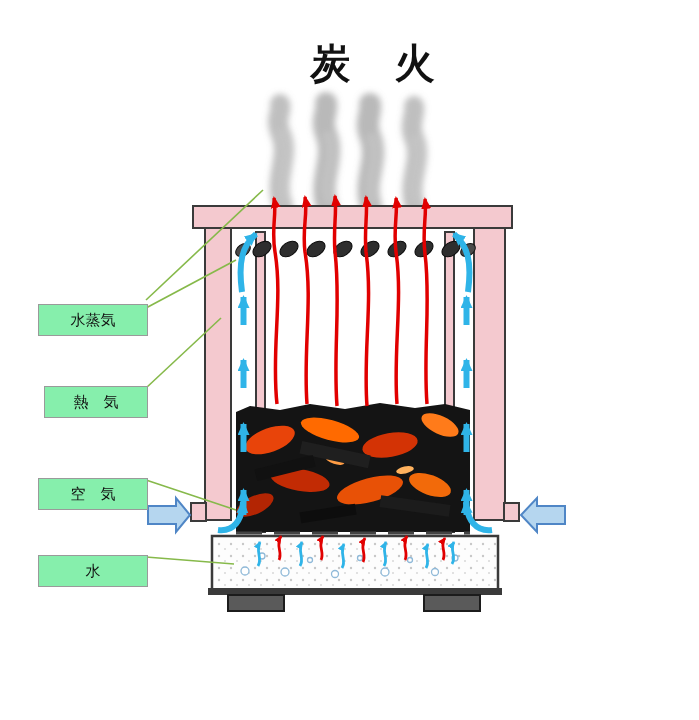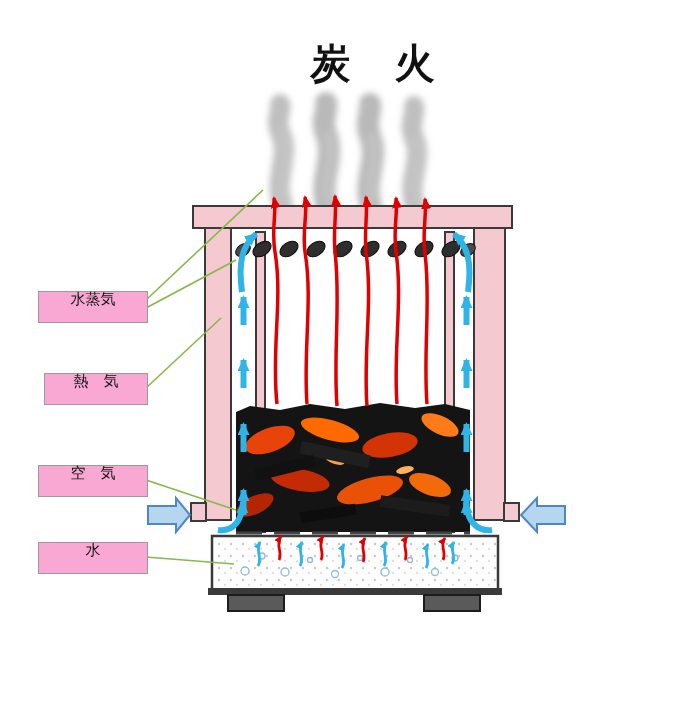--- a/index.html
+++ b/index.html
@@ -18,23 +18,23 @@
   .ir{stroke:var(--infrared_red);stroke-width:3.5;fill:none;}
   .air{stroke:var(--steam_blue);fill:none;}
   .air-thick{stroke-width:6;}
   .air-small{stroke-width:2.8;}
   .ir-small{stroke:var(--infrared_red);stroke-width:2.8;fill:none;}
   .green{stroke:var(--connector_green);stroke-width:1.6;}
   .smoke-core{stroke:var(--smoke_gray);fill:none;stroke-linecap:round;}
   .smoke-light{stroke:#c8c8c8;fill:none;stroke-linecap:round;}
   .m-red{fill:var(--infrared_red);}
   .m-cyan{fill:var(--steam_blue);}
-  .label-box{position:absolute;background:#f9a8d4;border:1px solid var(--label_border);
-             display:flex;align-items:flex-start;justify-content:center;
-             font-size:15px;line-height:1;}
+  .label-box{position:absolute;background:#86efac;border:1px solid var(--label_border);
+             display:flex;align-items:center;justify-content:center;
+             font-size:15px;line-height:1;margin-top:13px;}
   .label-steam{left:38px;top:291px;width:108px;height:30px;}
   .label-hot{left:44px;top:373px;width:102px;height:30px;}
   .label-air{left:38px;top:465px;width:108px;height:30px;}
   .label-water{left:38px;top:542px;width:108px;height:30px;}
   .label-ir{left:290px;top:331px;width:104px;height:26px;font-size:14px;border-color:#aaa;}
 </style>
 </head>
 <body>
 
 <div class="canvas">

